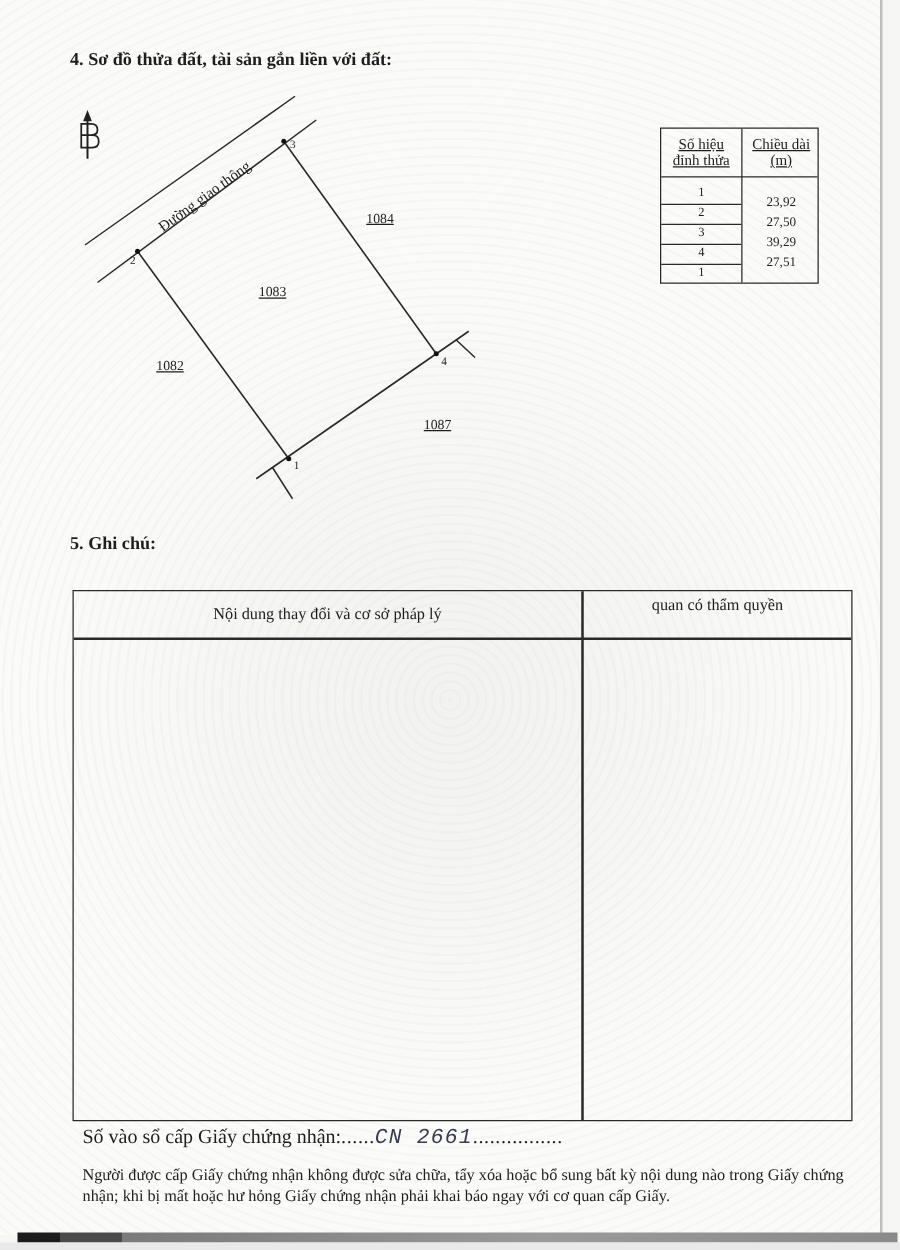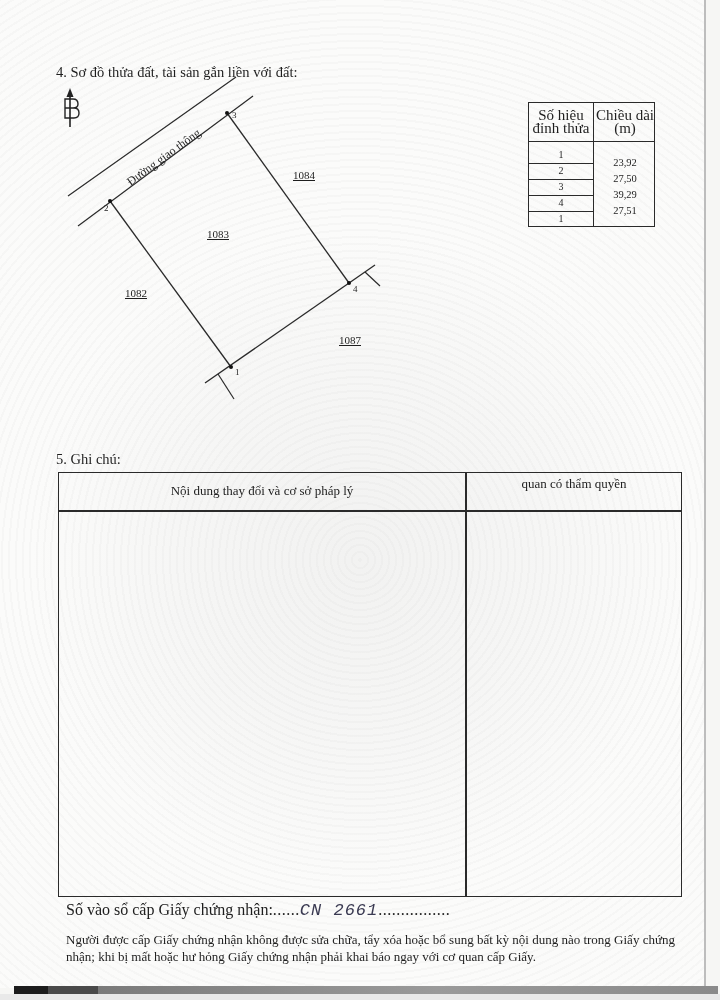--- a/index.html
+++ b/index.html
@@ -16,41 +16,41 @@
       repeating-radial-gradient(circle at 360px 560px, rgba(0,0,0,0.018) 0 2px, rgba(0,0,0,0) 2px 7px),
       #fbfbfa;
     border-right: 2px solid #bdbdbd;
   }
   .bottom-edge {
     position: absolute; left: 14px; top: 986px; width: 704px; height: 8px;
     background: linear-gradient(90deg, #1c1c1c 0, #1c1c1c 34px, #4a4a4a 34px, #4a4a4a 84px, #7a7a7a 84px, #9a9a9a 60%, #8a8a8a 100%);
   }
   .bottom-shade { position:absolute; left:0; top:994px; width:720px; height:6px; background:#e9e9e9; }
   .heading {
-    position: absolute; font-weight: normal; font-size: 14.5px; white-space: nowrap; margin-top: 24px;
+    position: absolute; font-weight: bold; font-size: 14.5px; white-space: nowrap;
   }
   svg.diagram { position: absolute; left: 0; top: 0; }
   .plot-label {
     position: absolute; font-size: 11px; text-decoration: underline; white-space: nowrap;
   }
   .pt-label { position: absolute; font-size: 9px; }
   .road-label {
     position: absolute; font-size: 12px; white-space: nowrap;
     transform-origin: left top; transform: rotate(-36deg);
   }
   
   .len-table {
     position: absolute; left: 528px; top: 102px; width: 127px; height: 125px;
     border: 1.4px solid #2a2a2a; box-sizing: border-box;
   }
   .len-table .col-div { position:absolute; left: 64px; top: 0; width: 1.4px; height: 100%; background:#2a2a2a; }
   .len-table .hdr-line { position:absolute; left:0; top: 38px; width:100%; height:1.4px; background:#2a2a2a; }
   .len-table .row-line { position:absolute; left:0; width:64px; height:1.2px; background:#2a2a2a; }
   .len-table .hcell {
-    position:absolute; top: 6px; font-size: 15px; line-height: 13px; text-align:center;
+    position:absolute; top: 6px; font-size: 12px; line-height: 13px; text-align:center;text-decoration:underline;
   }
   .len-table .vtx { position:absolute; left:0; width:64px; font-size:10px; text-align:center; }
   .len-table .len { position:absolute; left:65px; width:62px; font-size:10.5px; text-align:center; }
   
   .chg-table {
     position: absolute; left: 58px; top: 472px; width: 624px; height: 425px;
     border: 1.5px solid #2a2a2a; box-sizing: border-box;
   }
   .chg-table .col-div { position:absolute; left: 406px; top:0; width:1.5px; height:100%; background:#2a2a2a; }
   .chg-table .hdr-line { position:absolute; left:0; top:37px; width:100%; height:1.5px; background:#2a2a2a; }

